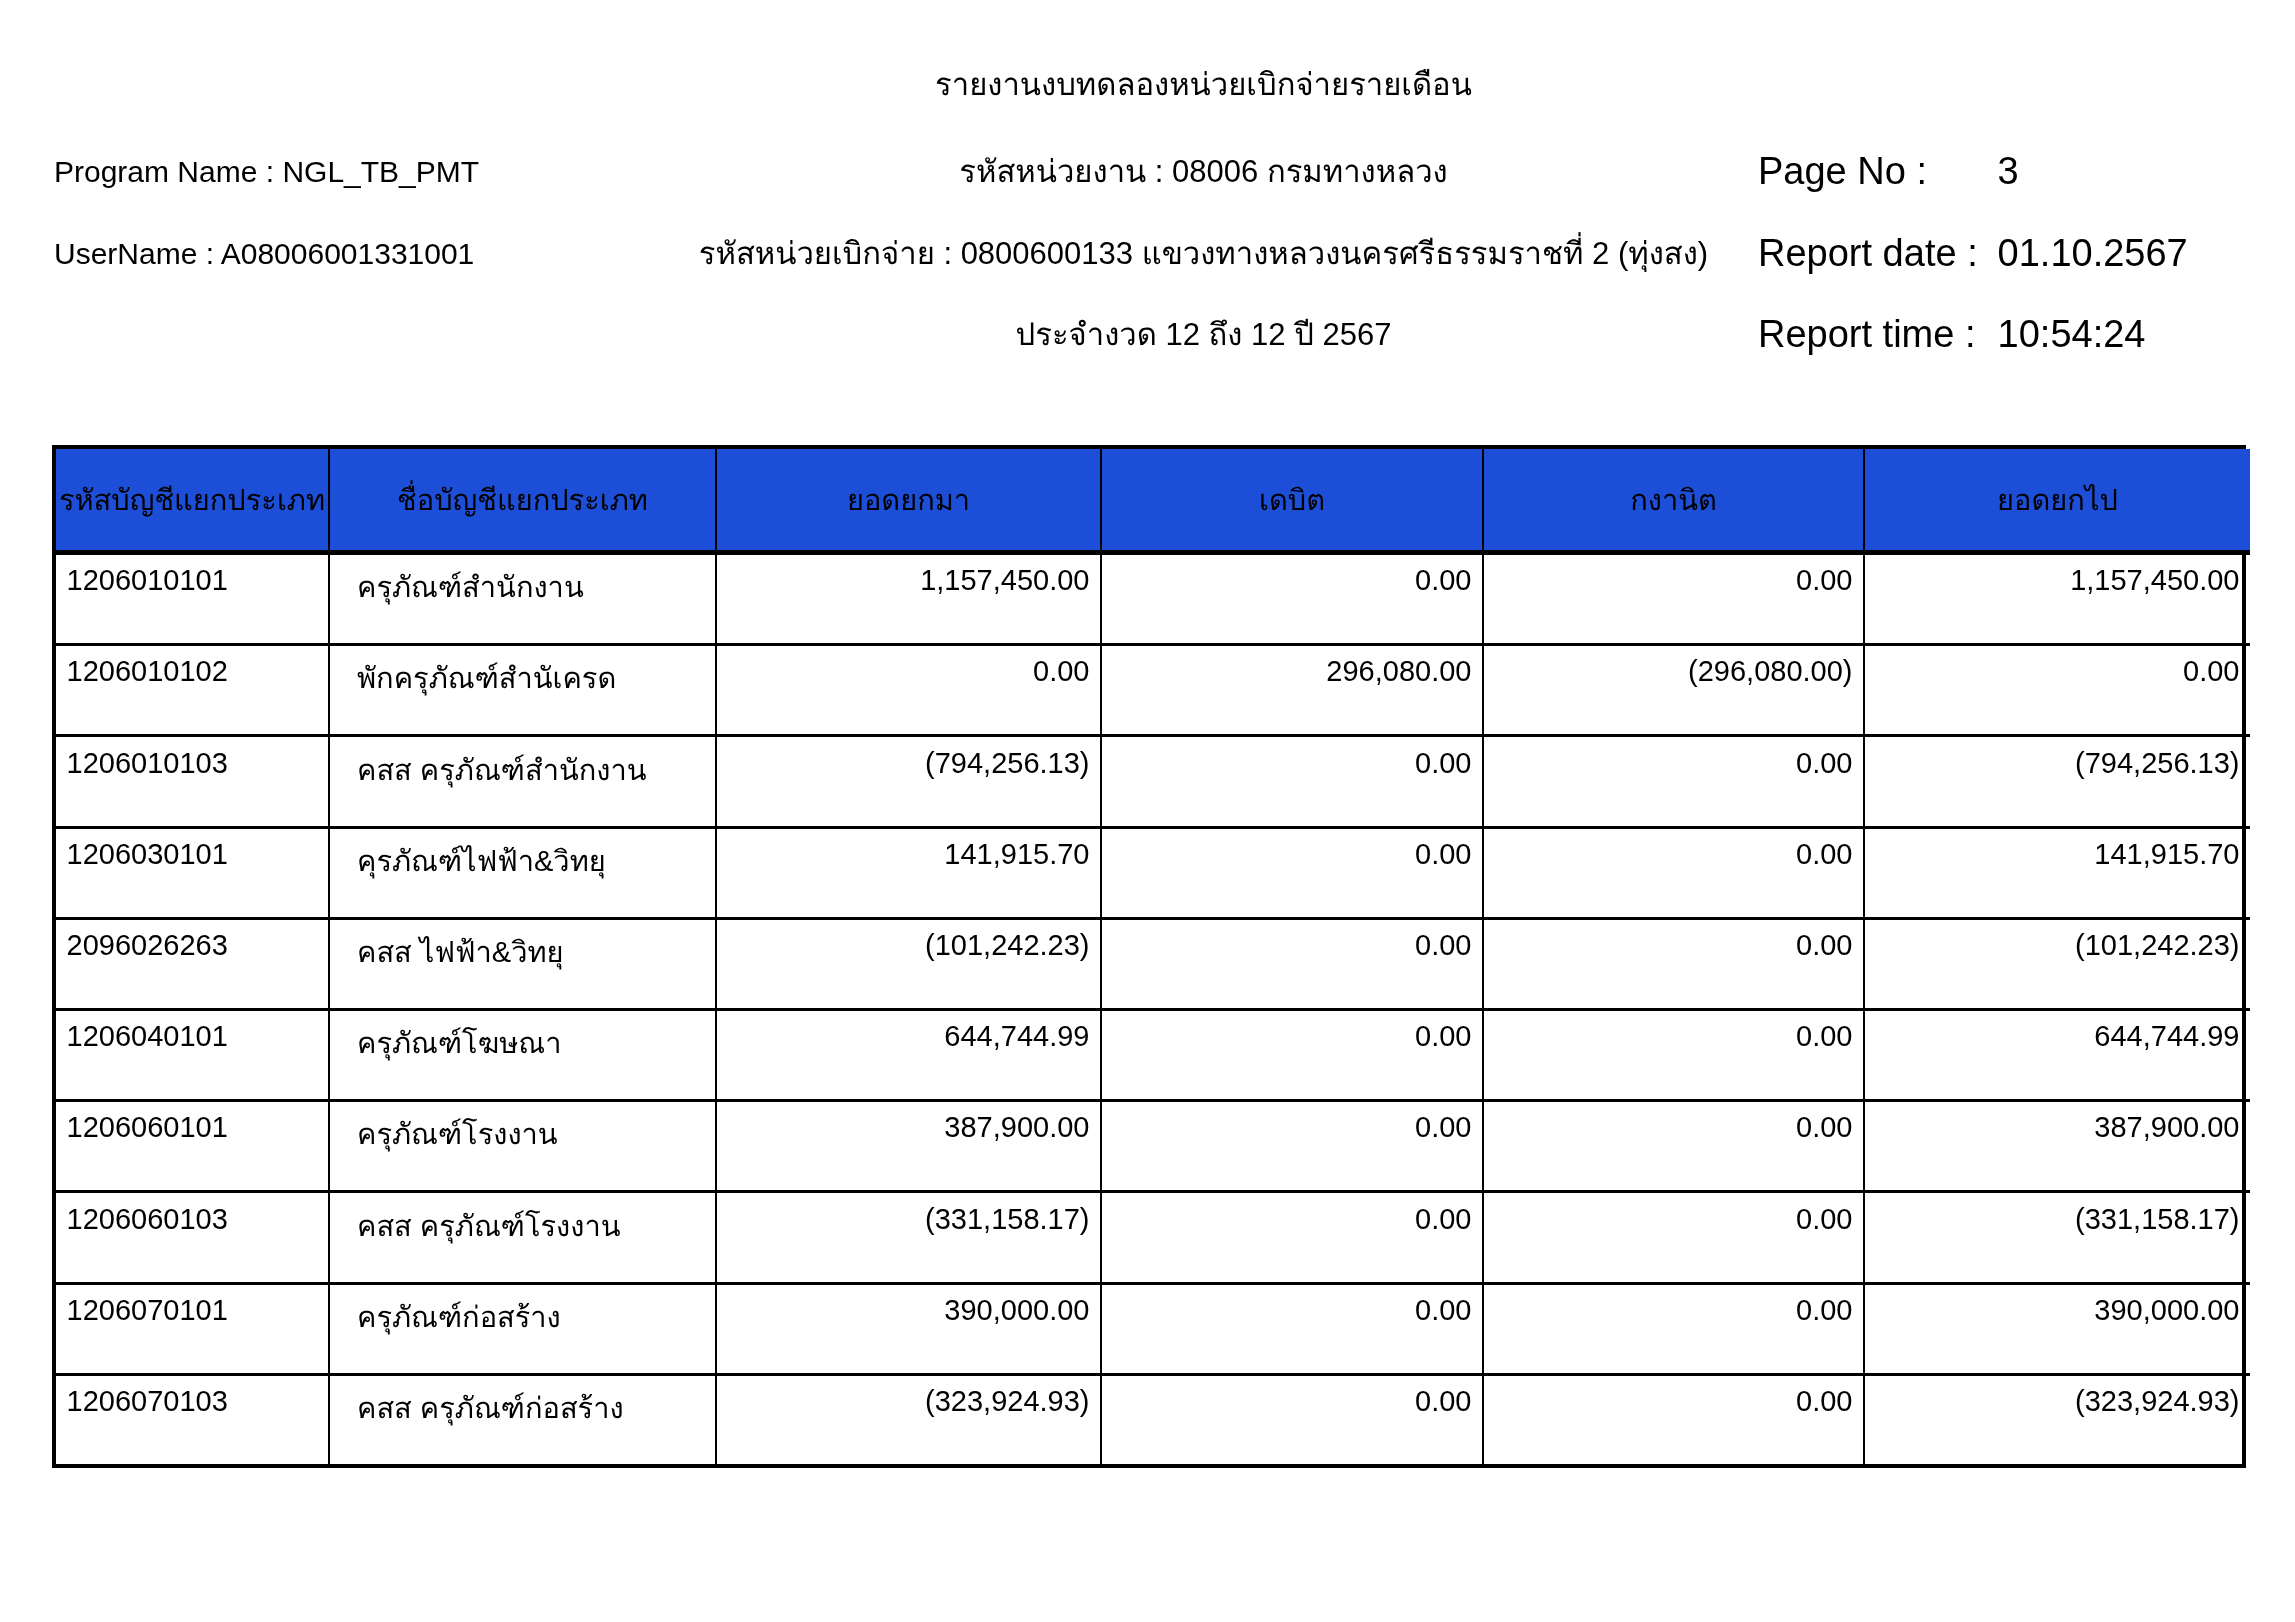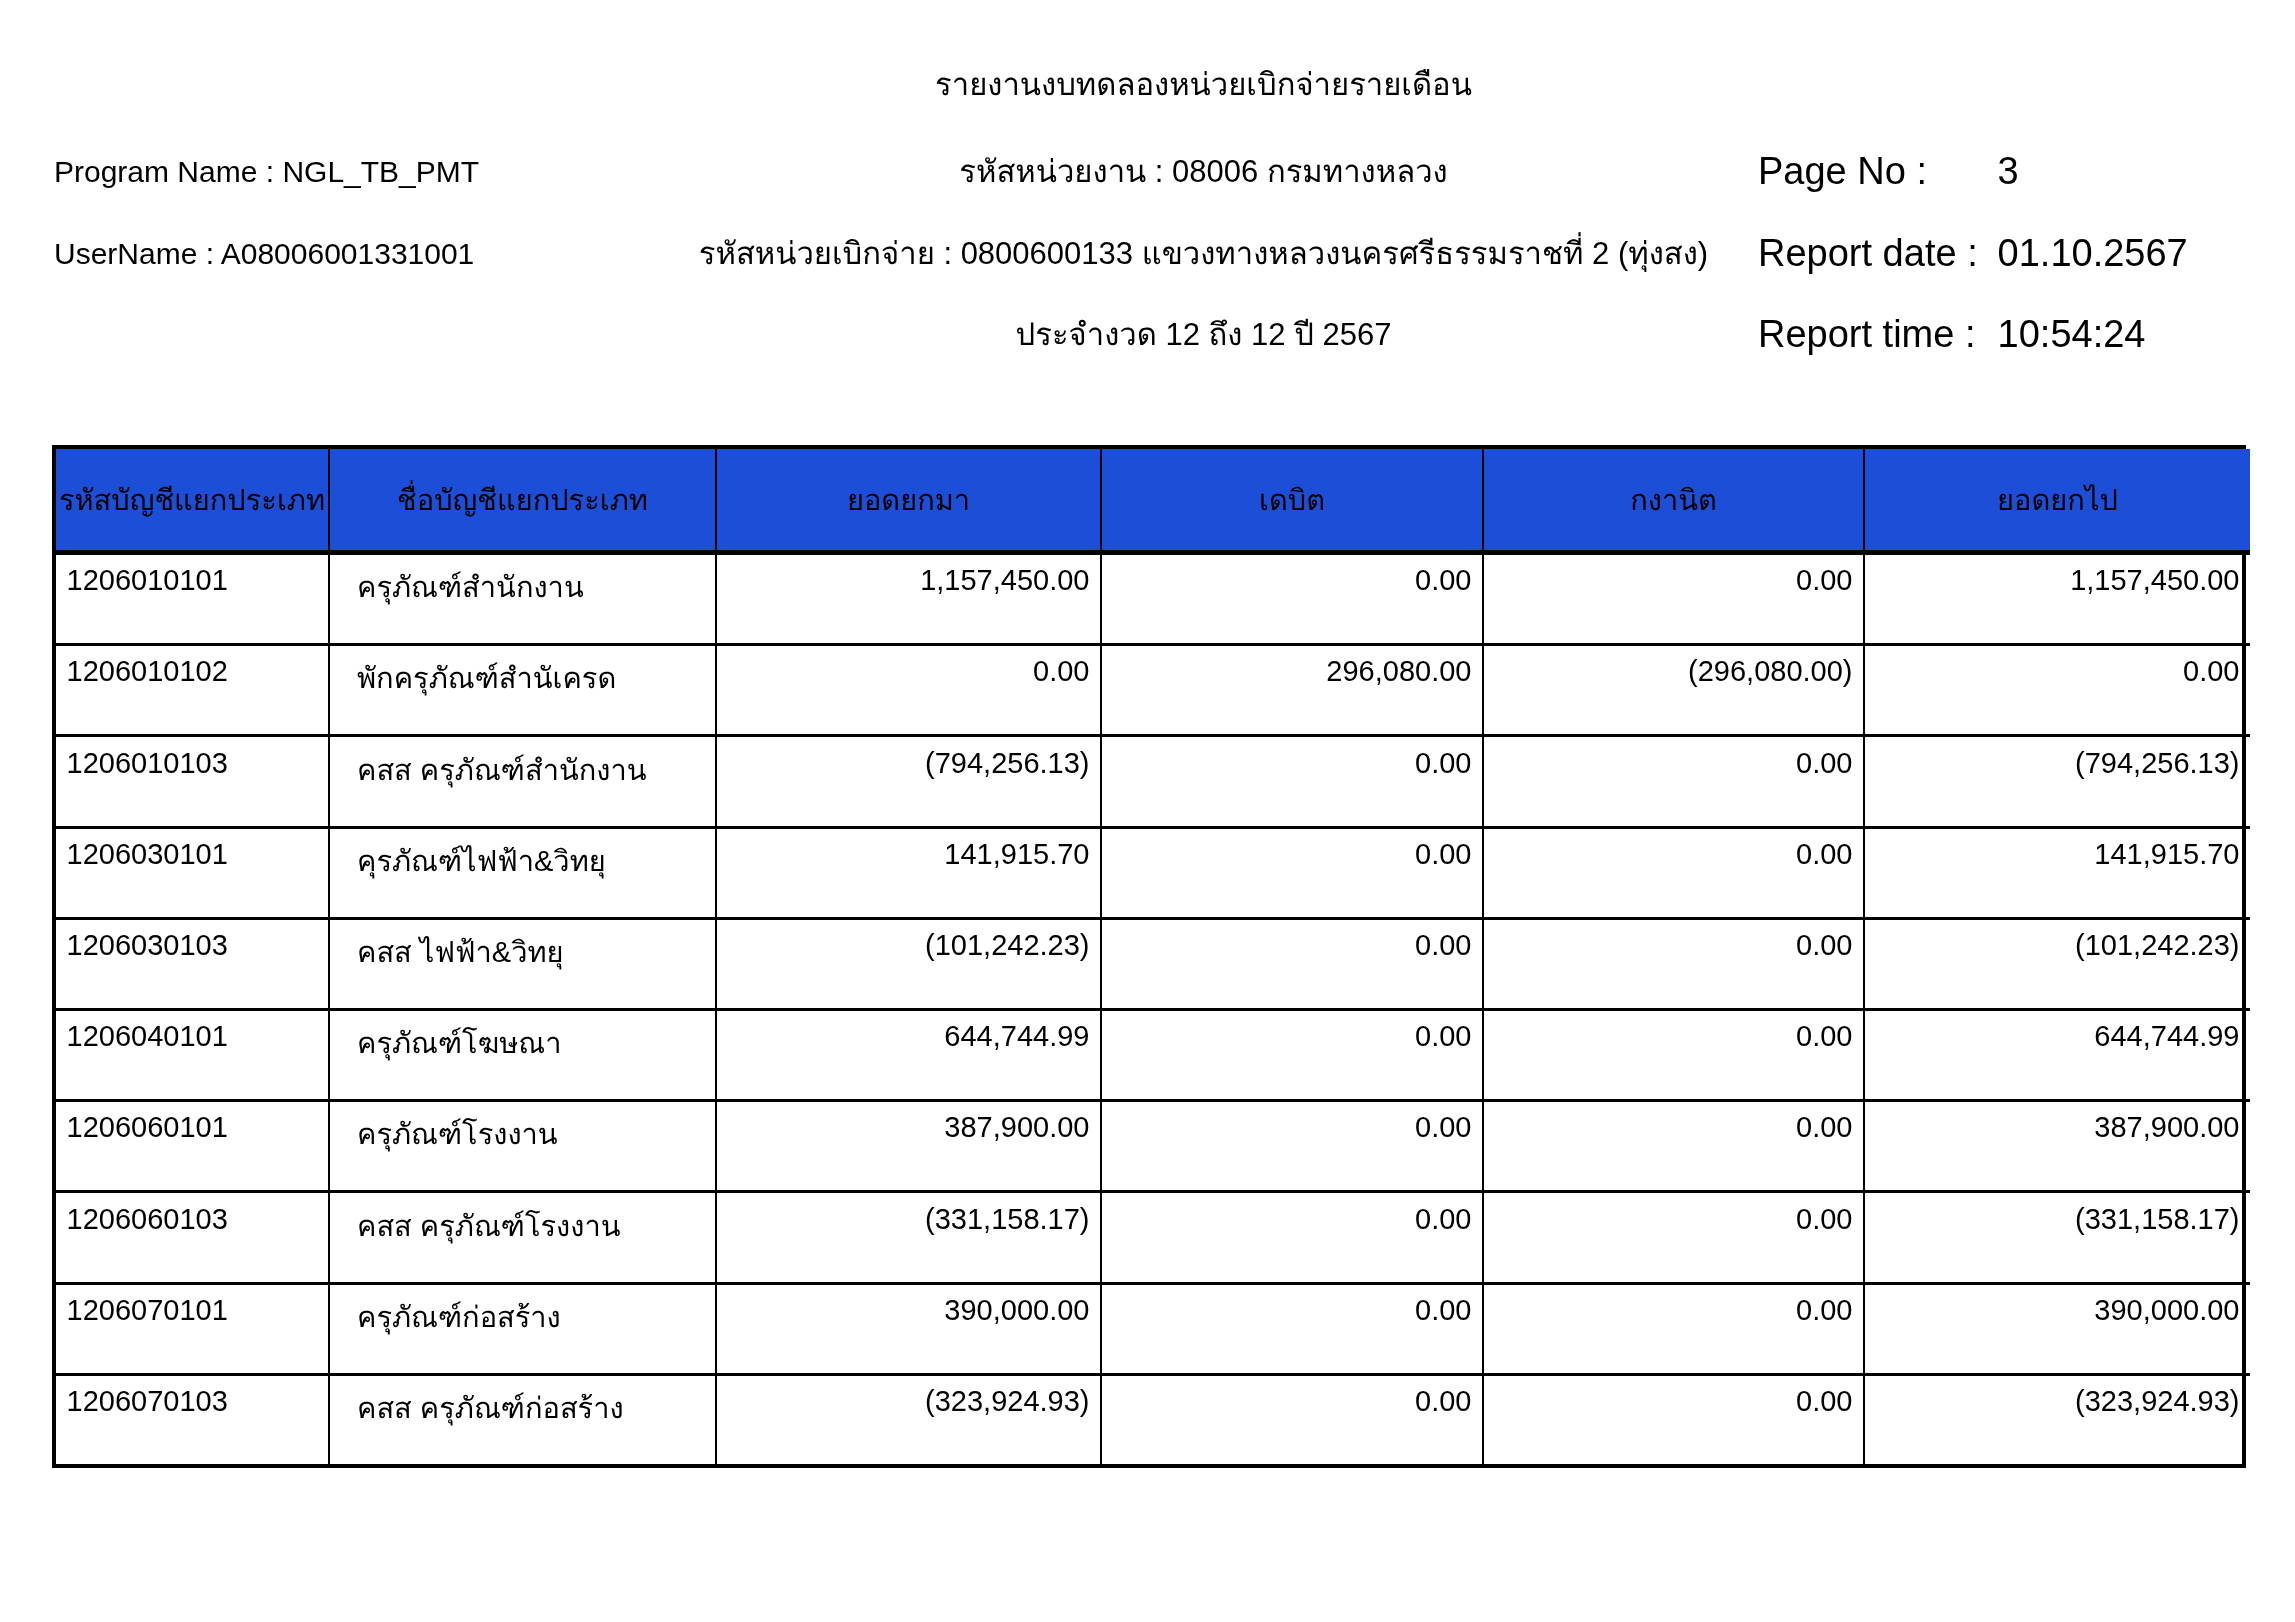--- a/index.html
+++ b/index.html
@@ -167,21 +167,21 @@
           </tr>
           <tr>
             <td class="code">1206030101</td>
             <td class="name">คุรภัณฑ์ไฟฟ้า&amp;วิทยุ</td>
             <td class="num">141,915.70</td>
             <td class="num">0.00</td>
             <td class="num">0.00</td>
             <td class="num">141,915.70</td>
           </tr>
           <tr>
-            <td class="code">1206030103</td>
+            <td class="code">2096026263</td>
             <td class="name">คสส ไฟฟ้า&amp;วิทยุ</td>
             <td class="num">(101,242.23)</td>
             <td class="num">0.00</td>
             <td class="num">0.00</td>
             <td class="num">(101,242.23)</td>
           </tr>
           <tr>
             <td class="code">1206040101</td>
             <td class="name">ครุภัณฑ์โฆษณา</td>
             <td class="num">644,744.99</td>

